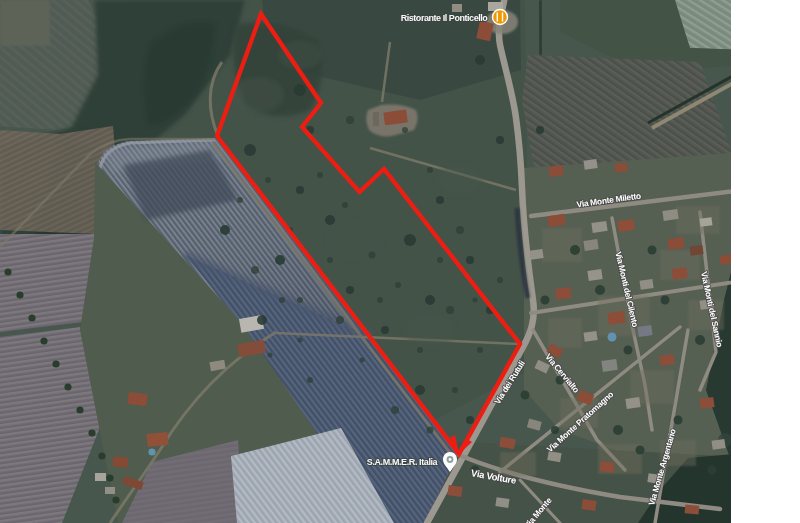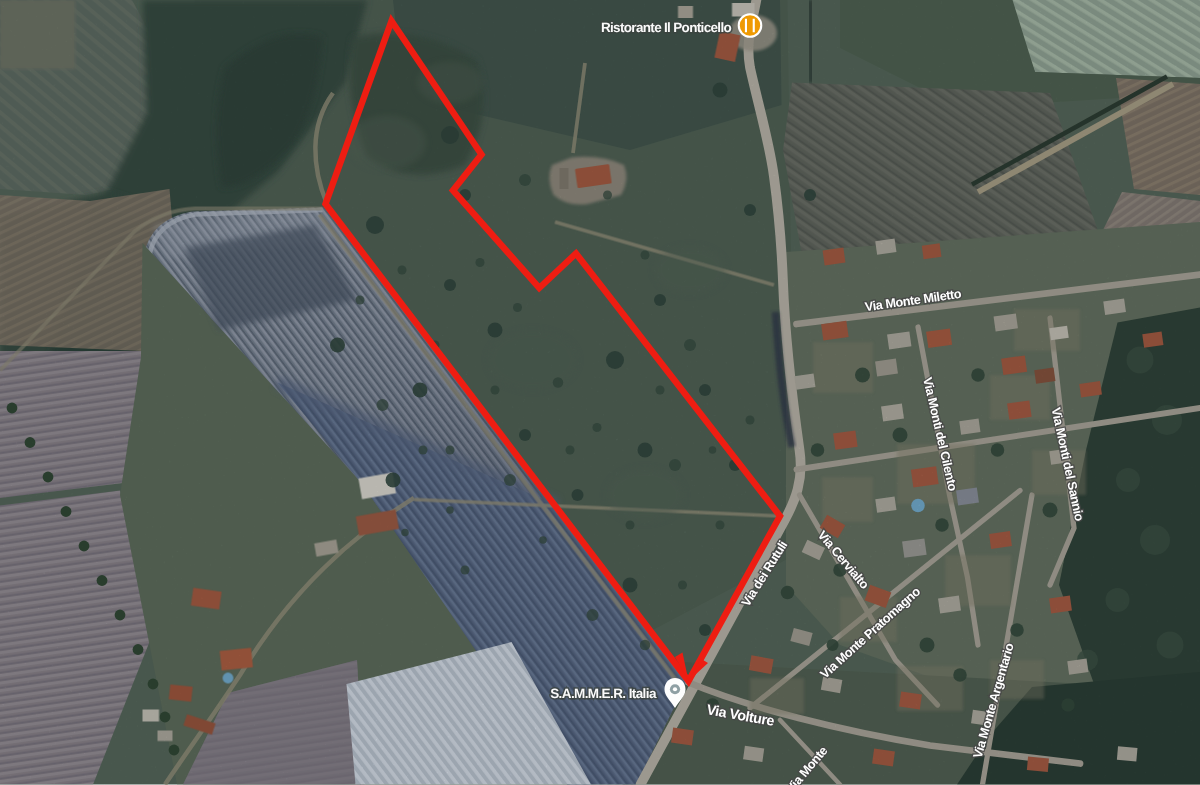--- a/index.html
+++ b/index.html
@@ -1,16 +1,16 @@
 <!DOCTYPE html>
 <html><head>
 <meta charset="utf-8">
 <style>
   html,body{margin:0;padding:0;background:#fff;}
-  #map{width:800px;height:523px;overflow:hidden;position:relative;font-family:"Liberation Sans",sans-serif;}
+  #map{width:731px;height:523px;overflow:hidden;position:relative;font-family:"Liberation Sans",sans-serif;}
   svg{display:block;}
 </style>
 </head>
 <body>
 
 <div id="map">
 <svg width="800" height="523" viewBox="0 0 800 523">
 <defs>
   <pattern id="ghStripe" width="4.2" height="4.2" patternUnits="userSpaceOnUse" patternTransform="rotate(53)">
     <rect width="4.2" height="4.2" fill="#76818f"></rect>

